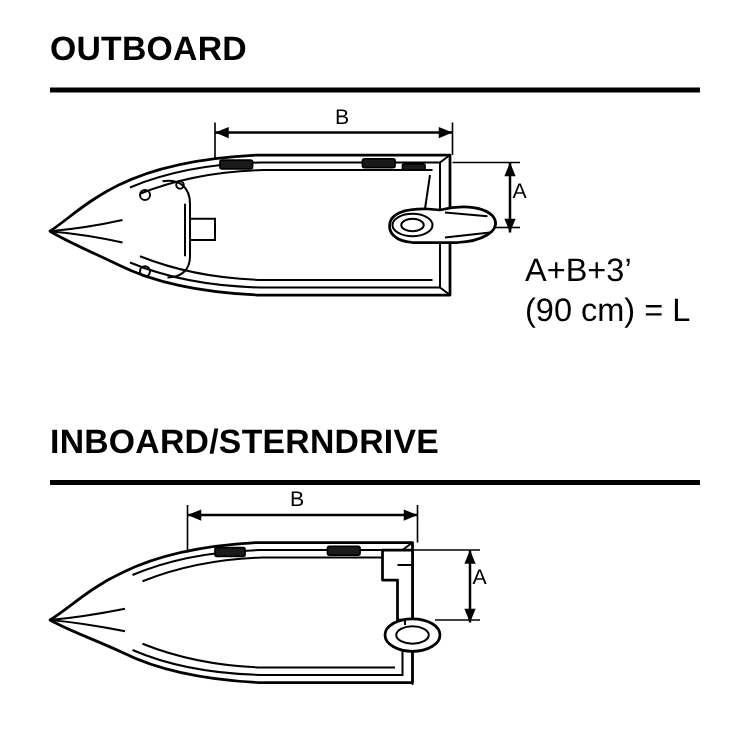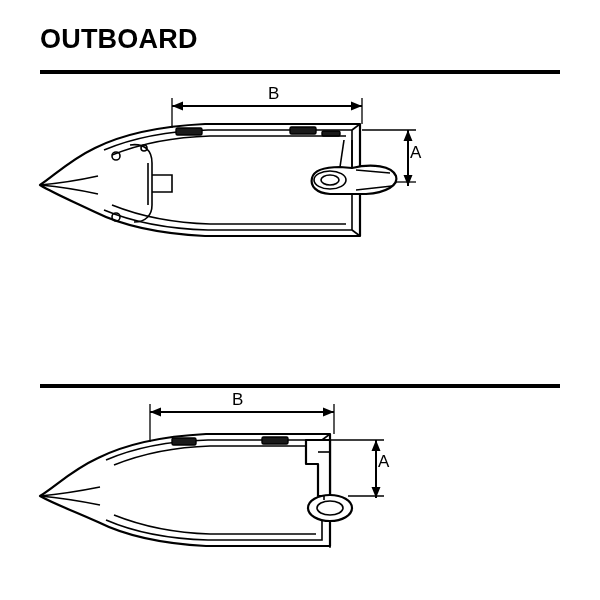--- a/index.html
+++ b/index.html
@@ -143,24 +143,27 @@
       <polygon points="408,186 403.5,175 412.5,175" fill="#000"></polygon>
 
       <line class="thinline" x1="362" y1="130" x2="416" y2="130"></line>
       <line class="thinline" x1="396" y1="182" x2="416" y2="182"></line>
     </svg>
 
     <div class="dim-label" style="left:268px; top:84px;">B</div>
 
     <div class="dim-label" style="left:410px; top:143px;">A</div>
 
+    <div class="formula" id="formula-outboard">A+B+3’
+(90 cm) = L</div>
   </div>
 
   <div class="section" id="section-inboard">
 
+    <div class="section-title" id="title-inboard">INBOARD/STERNDRIVE</div>
     <div class="title-rule" id="rule-inboard"></div>
 
     <svg class="drawing" width="600" height="300" viewBox="0 0 600 300">
 
       <path class="hull" d="M 40,196
         C 56,186 72,170 98,158
         C 128,143 168,136 206,134
         L 330,134
         L 330,246
         L 206,246

